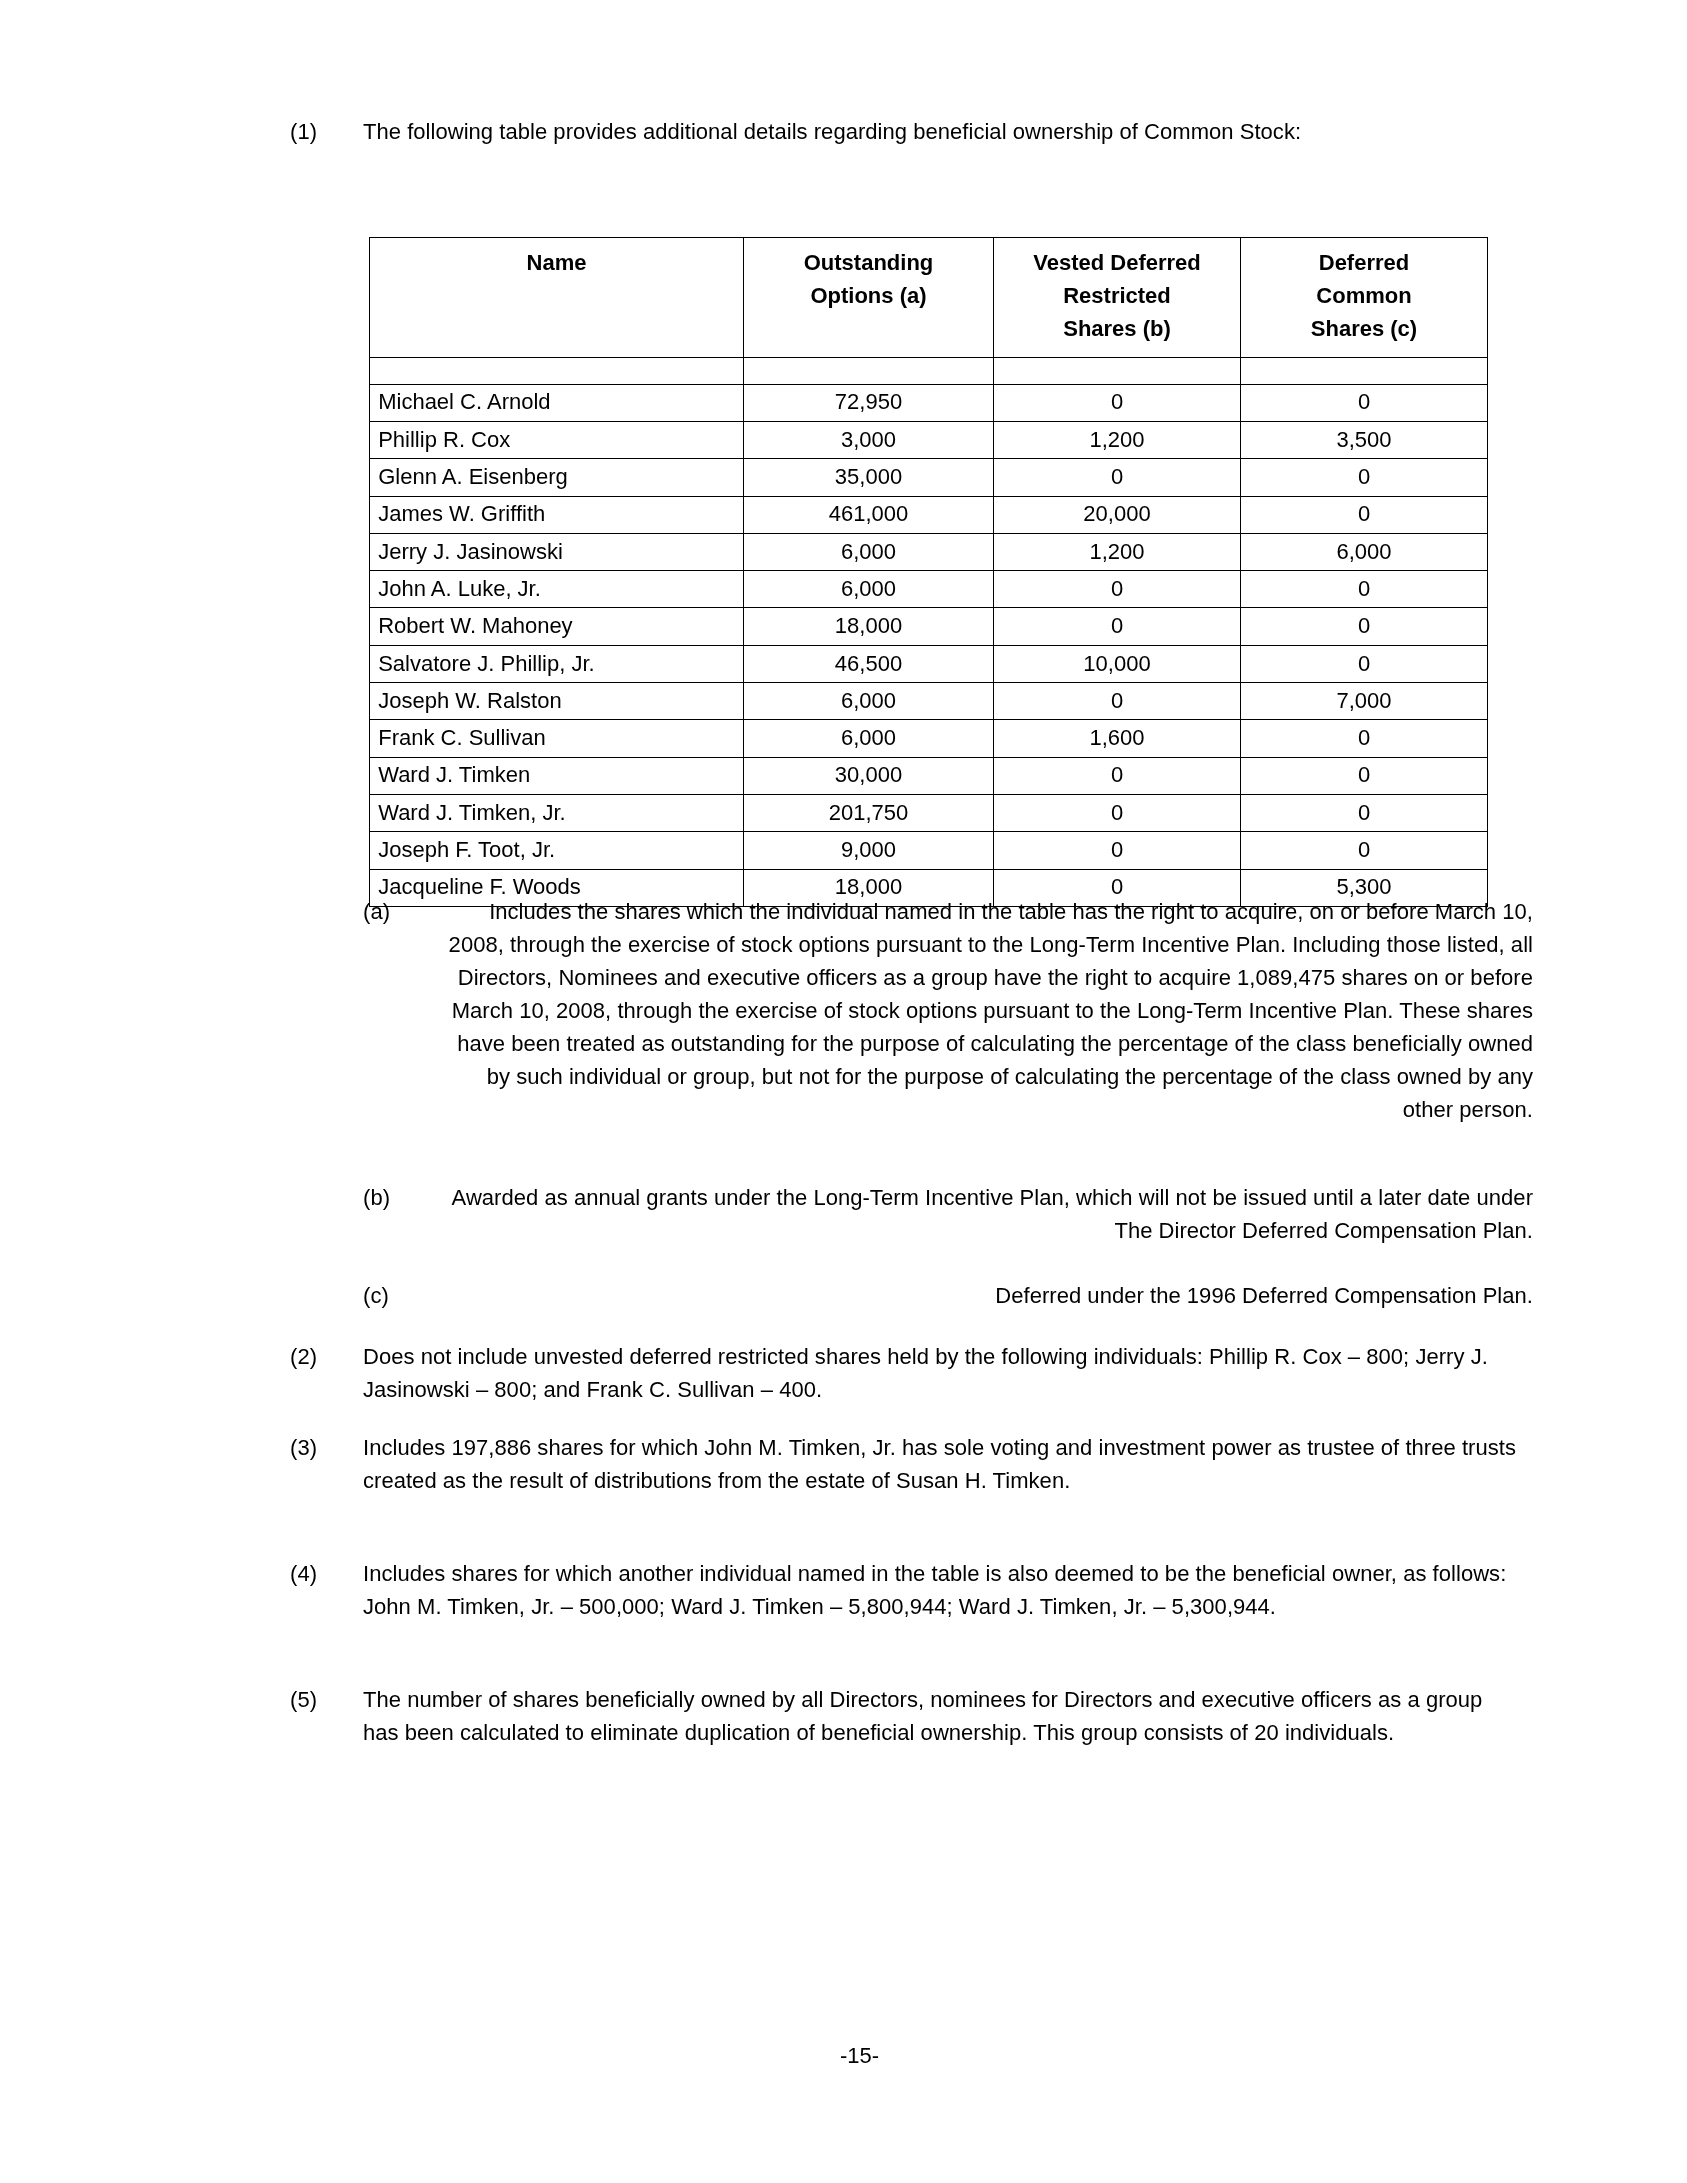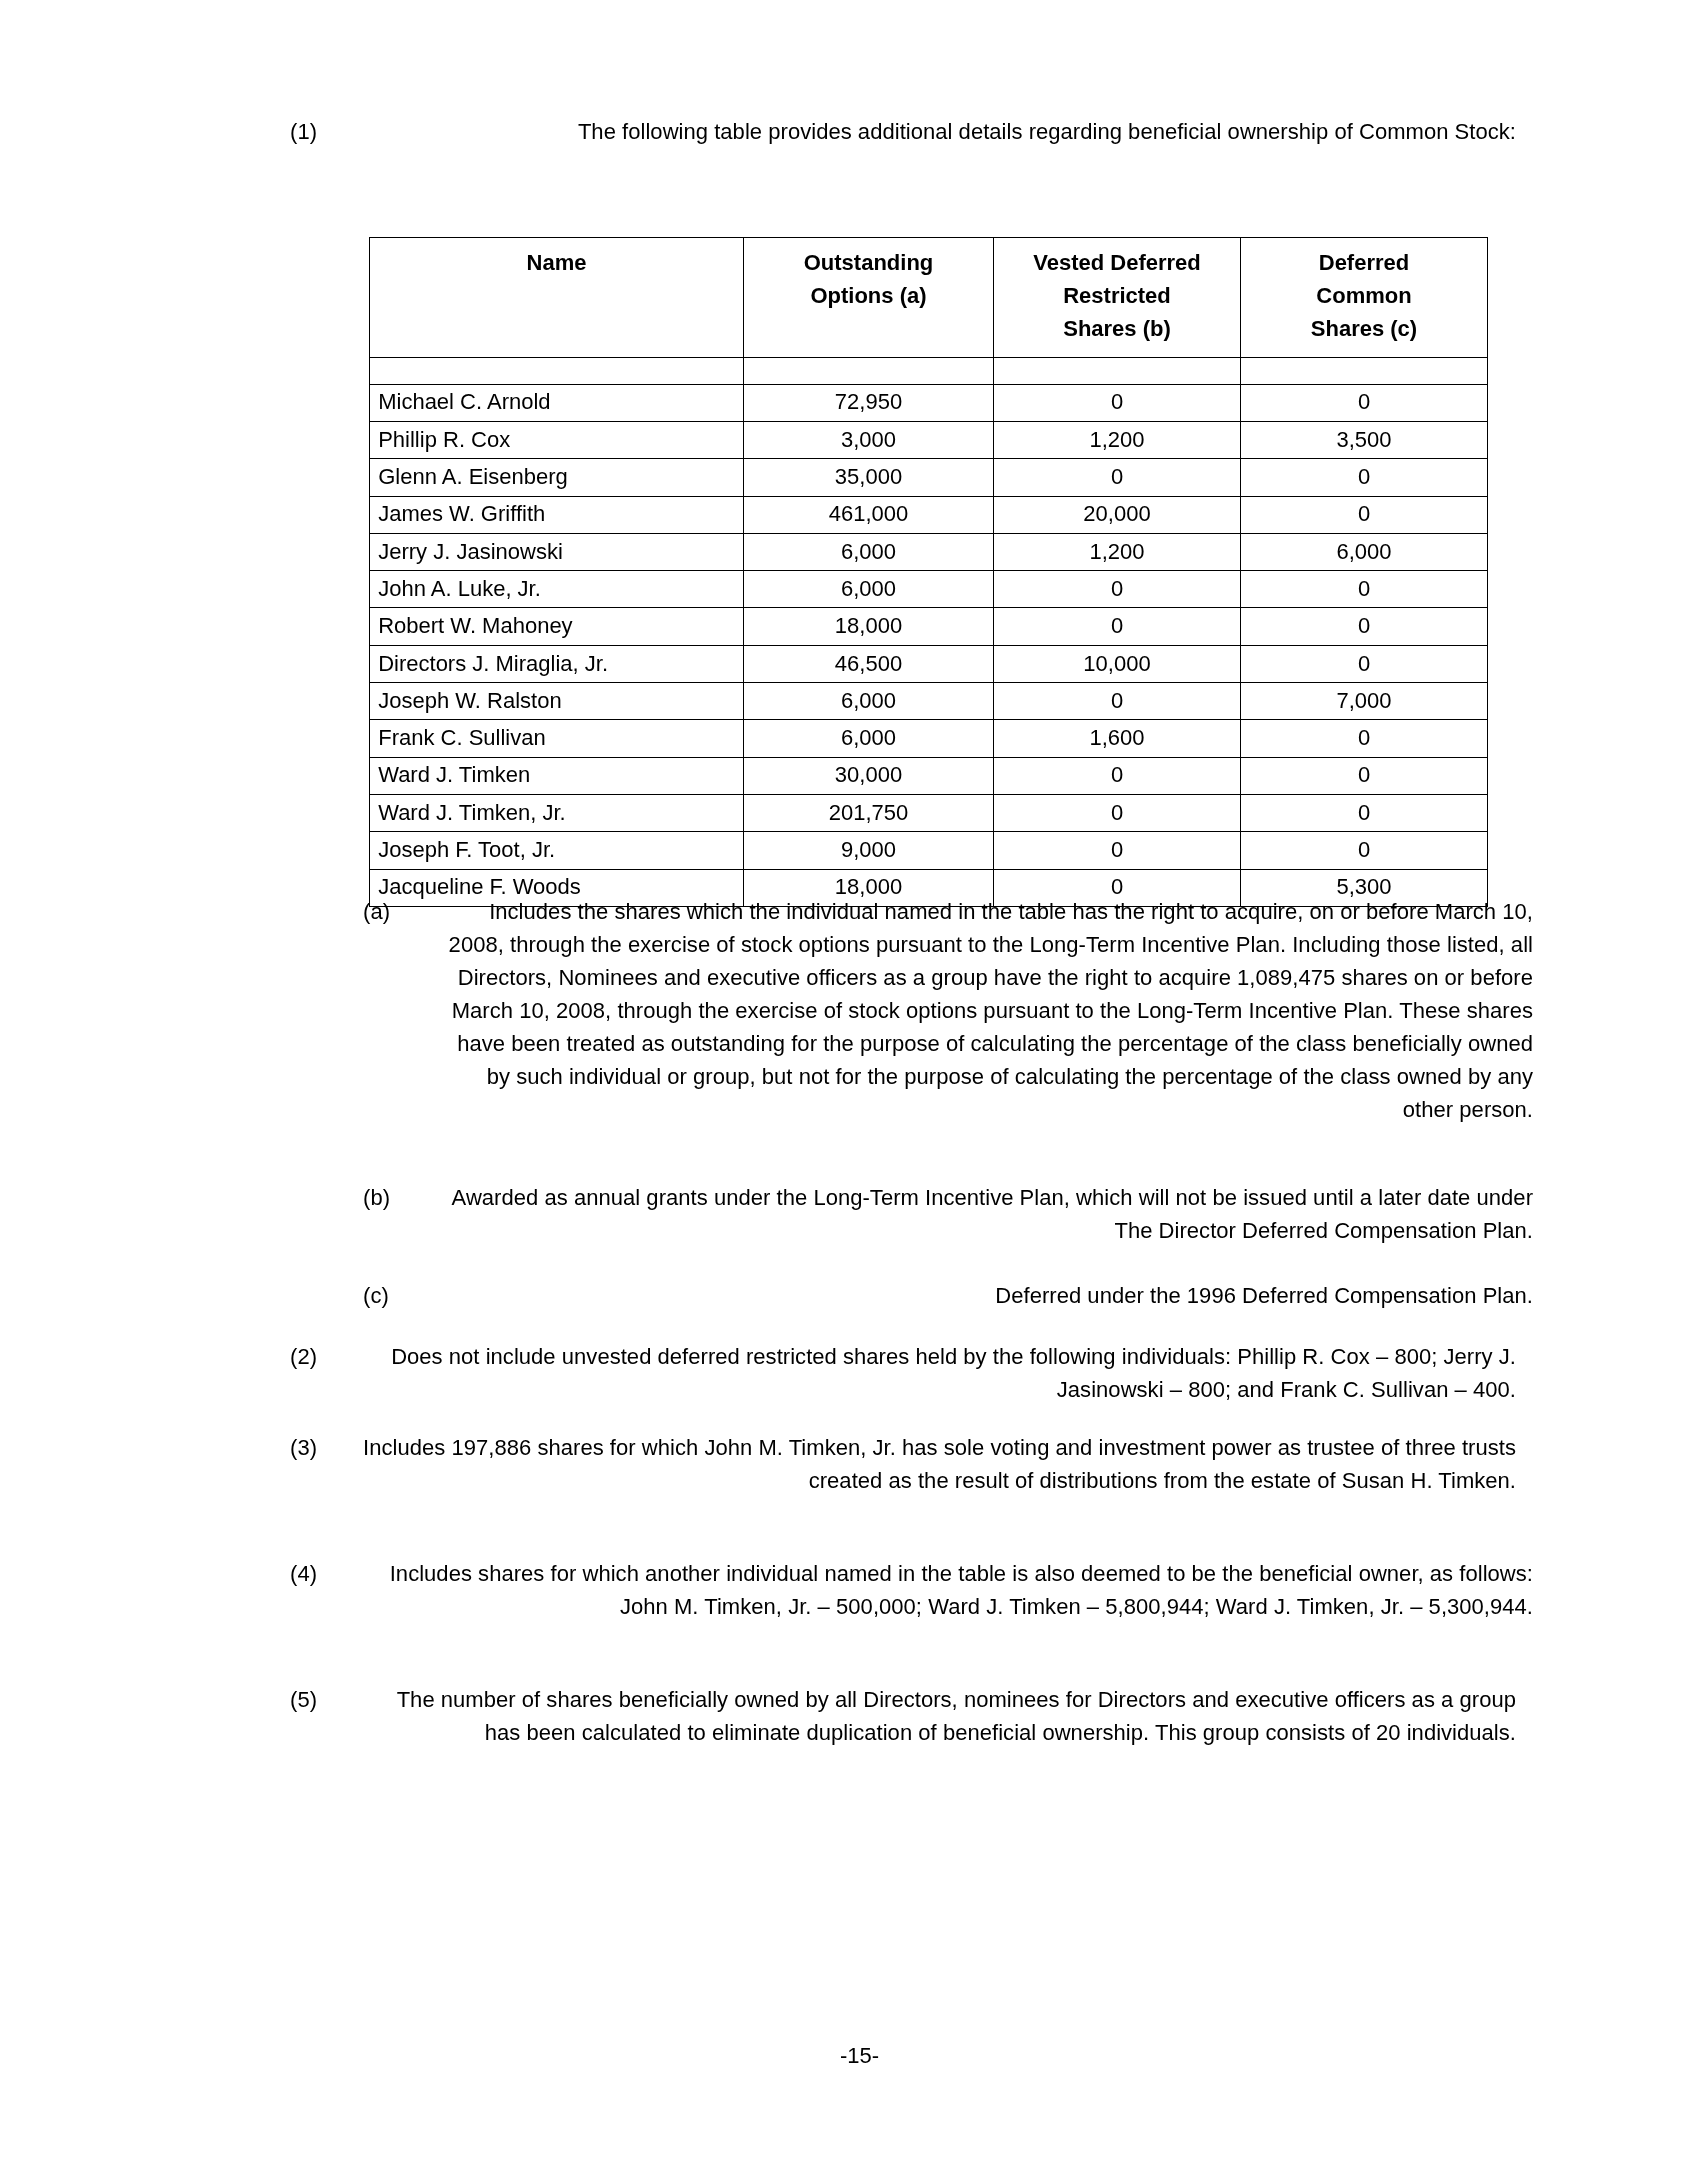--- a/index.html
+++ b/index.html
@@ -38,21 +38,21 @@
   }
   .note .body {
     font-size: 22px;
     line-height: 33px;
     letter-spacing: 0.04px;
     white-space: pre-line;
   }
 
   
   .note.outer .marker { width: 73px; }
-  .note.outer .body   { width: 1153px; text-align: right; }
+  .note.outer .body   { width: 1153px; }
 
   
   .note.lettered .marker { width: 70px; }
   .note.lettered .body   { width: 1145px; text-align: right; }
 
   
   .tbl-wrap {
     position: absolute;
     left: 369px;
     top: 237px;
@@ -179,21 +179,21 @@
             <td class="num">0</td>
             <td class="num">0</td>
           </tr>
         <tr>
             <td class="nm">Robert W. Mahoney</td>
             <td class="num">18,000</td>
             <td class="num">0</td>
             <td class="num">0</td>
           </tr>
         <tr>
-            <td class="nm">Directors J. Miraglia, Jr.</td>
+            <td class="nm">Salvatore J. Phillip, Jr.</td>
             <td class="num">46,500</td>
             <td class="num">10,000</td>
             <td class="num">0</td>
           </tr>
         <tr>
             <td class="nm">Joseph W. Ralston</td>
             <td class="num">6,000</td>
             <td class="num">0</td>
             <td class="num">7,000</td>
           </tr>

